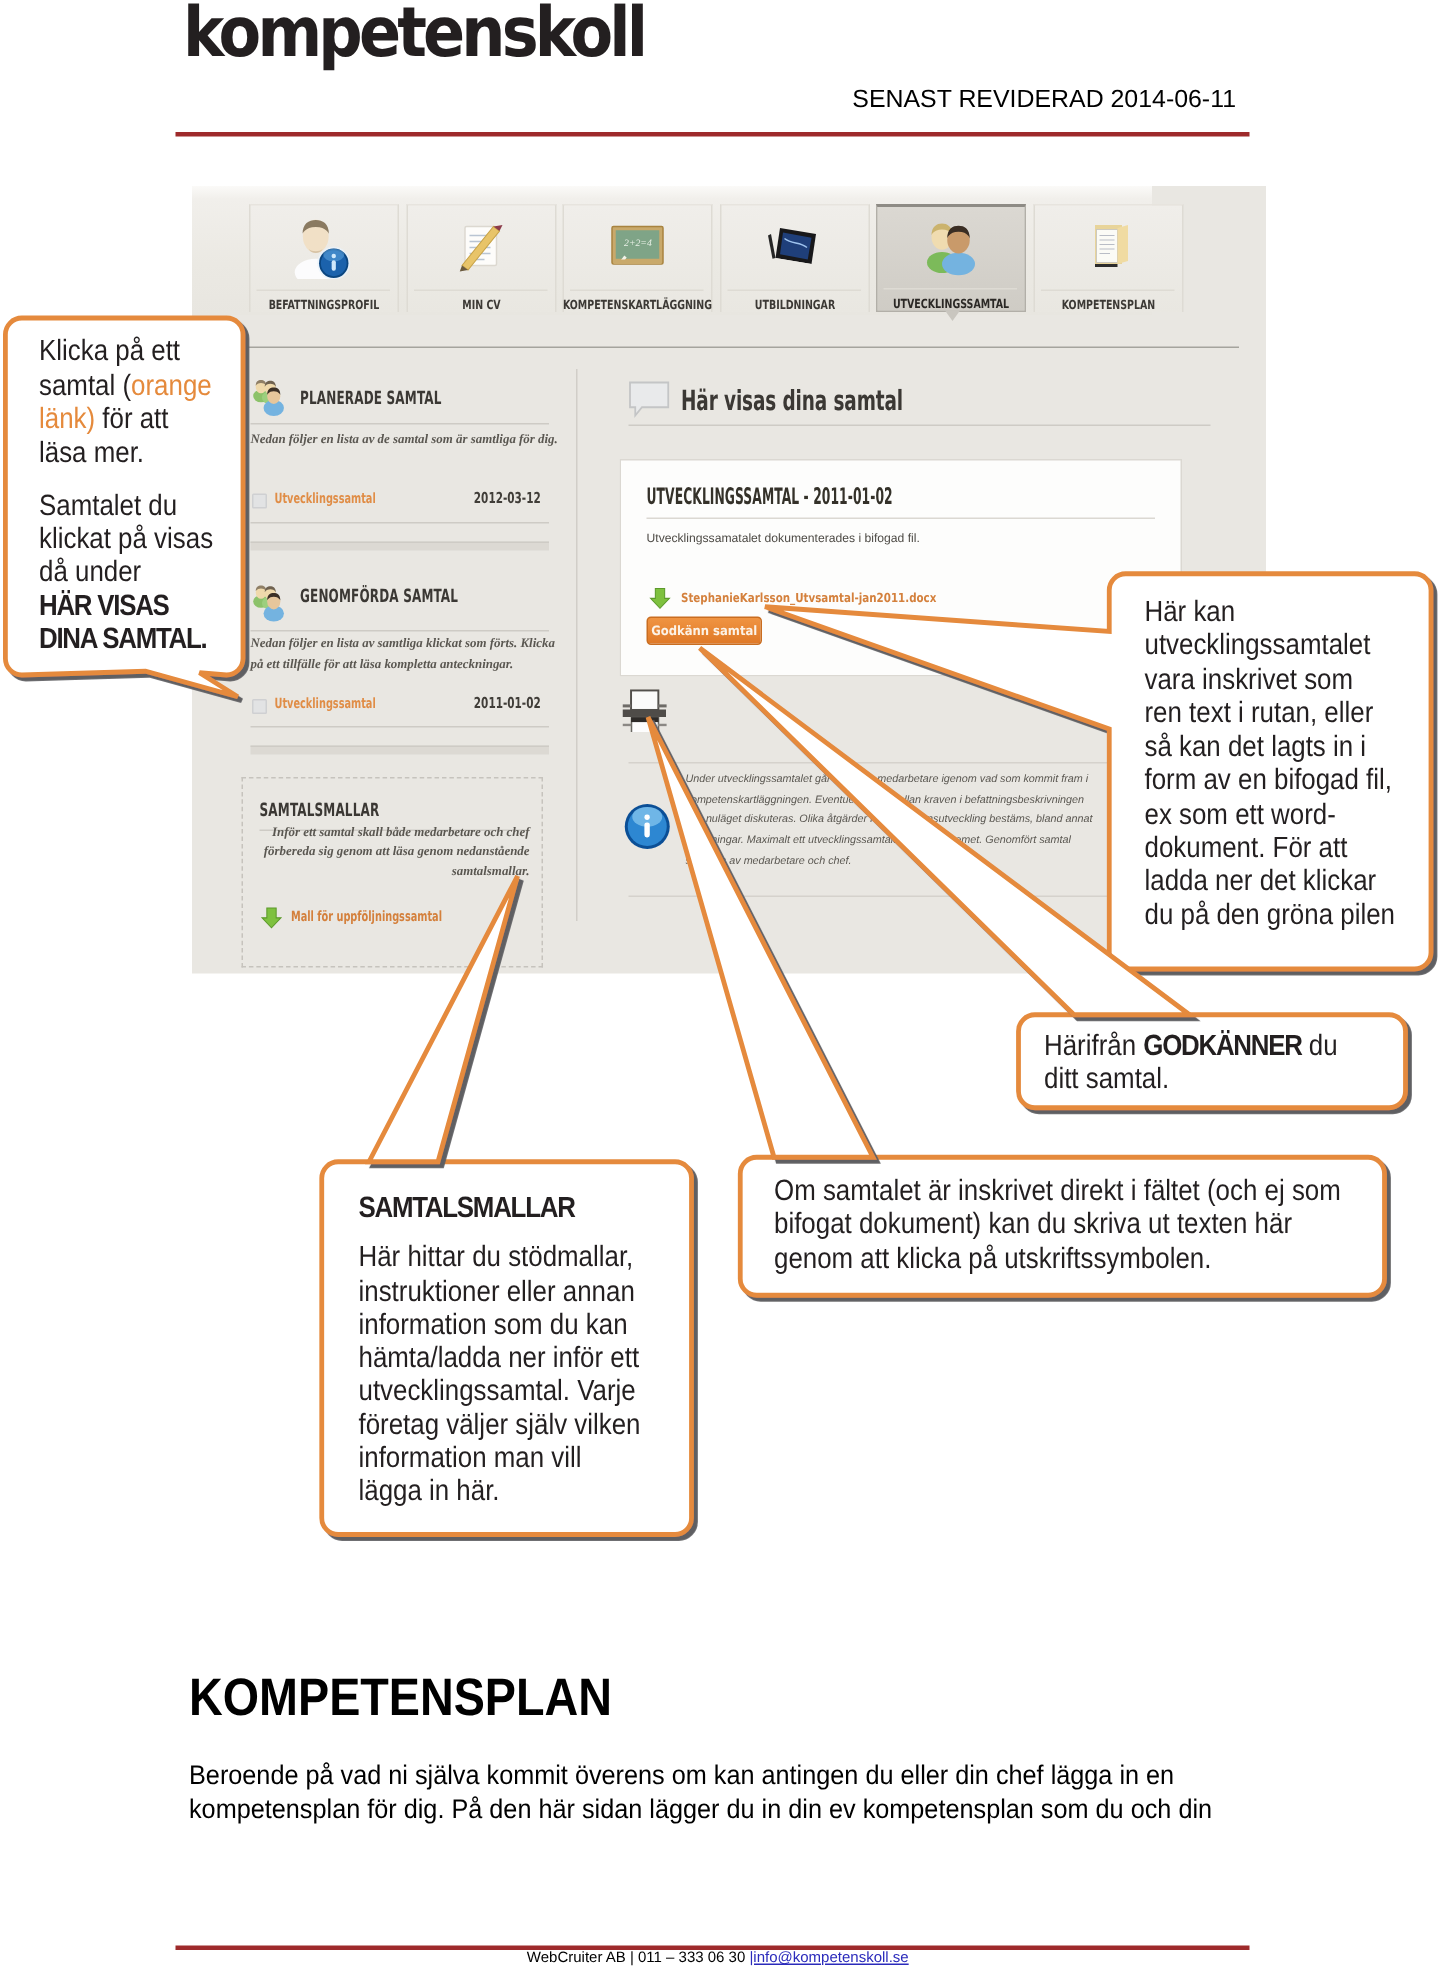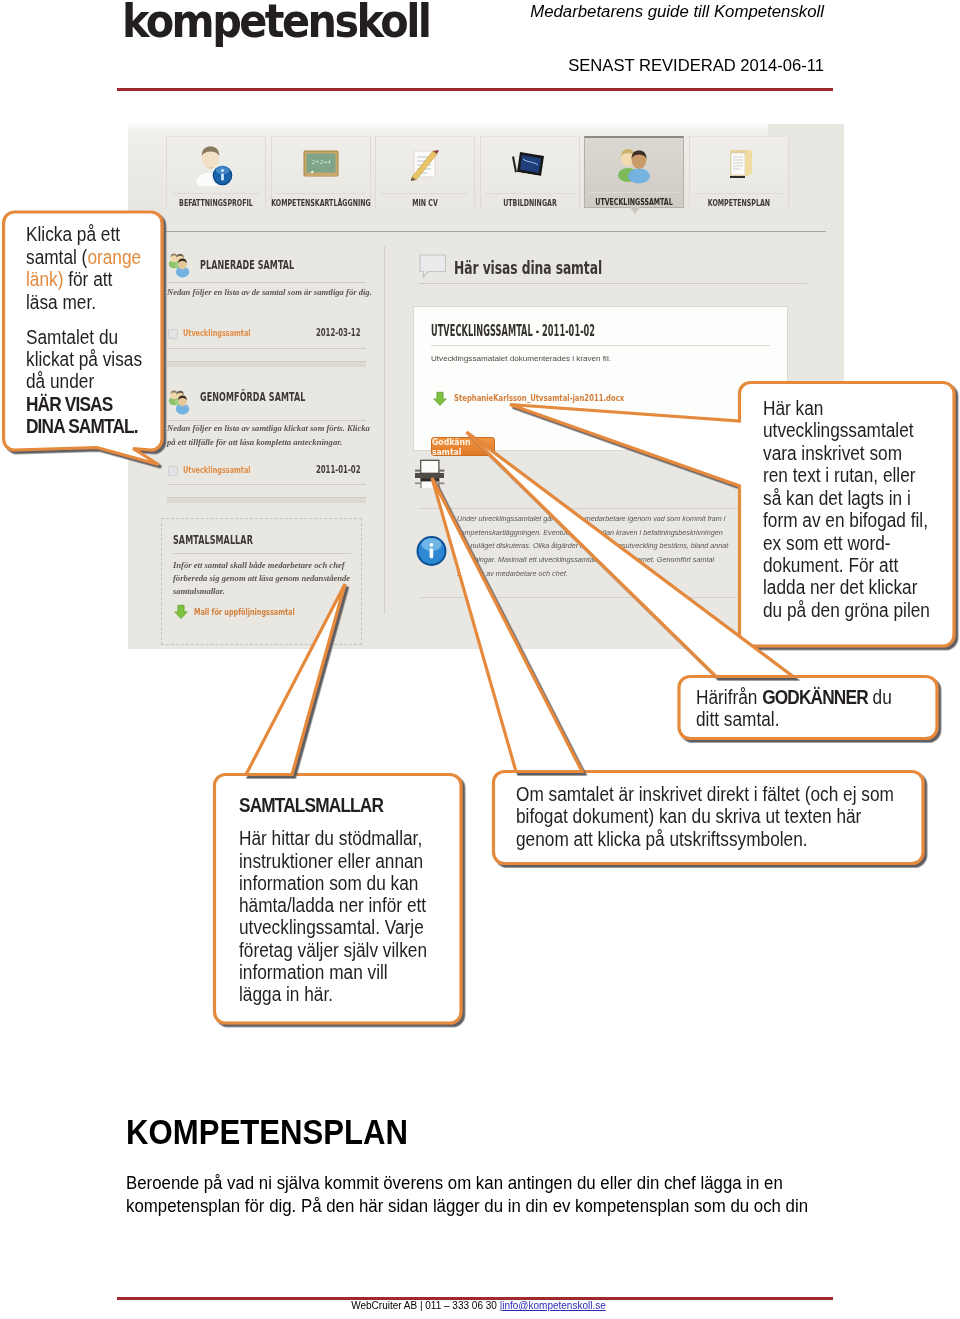--- a/index.html
+++ b/index.html
@@ -68,22 +68,22 @@
        font-family:"DejaVu Sans Condensed","DejaVu Sans",sans-serif;
        font-weight:700;font-size:10px;color:#403d38;
        transform:scaleX(0.775);transform-origin:0 0;}
   .lp-bar{position:absolute;left:39px;width:199px;height:5px;background:#dcd9d3;border-top:1px solid #cecbc5;}
   .lp-card{position:absolute;left:33px;top:394px;width:201px;height:127px;
        border:1px dashed #c6c3bd;box-sizing:border-box;}
   .lp-card-title{position:absolute;left:45px;top:409px;font-family:"DejaVu Sans Condensed","DejaVu Sans",sans-serif;
        font-weight:700;font-size:12.2px;letter-spacing:0.15px;color:#3b3834;white-space:nowrap;
        transform:scaleX(0.73);transform-origin:0 0;}
   .lp-card-rule{position:absolute;left:45px;top:429px;width:178px;height:1px;background:#cecbc5;}
-  .lp-card-text{position:absolute;left:45px;top:435px;width:180px;font-family:"Liberation Serif",serif;
-       font-style:italic;font-weight:700;font-size:8.6px;line-height:12.8px;color:#5a5751;}
+  .lp-card-text{position:absolute;left:45px;top:424px;width:180px;font-family:"Liberation Serif",serif;
+       font-style:italic;font-weight:700;font-size:8.6px;line-height:12.8px;color:#5a5751;text-align:right;}
   .lp-card-arrow{position:absolute;left:45px;top:480px;width:15px;height:15px;}
   .lp-card-link{position:absolute;left:66px;top:482px;font-family:"DejaVu Sans Condensed","DejaVu Sans",sans-serif;
        font-weight:700;font-size:9.4px;color:#d4803c;white-space:nowrap;
        transform:scaleX(0.77);transform-origin:0 0;}
 
   
   .rp-ico{position:absolute;left:291px;top:130px;width:28px;height:26px;}
   .rp-title{position:absolute;left:326px;top:132.5px;font-family:"DejaVu Sans Condensed","DejaVu Sans",sans-serif;
        font-weight:700;font-size:18.5px;letter-spacing:-0.1px;color:#3b3834;white-space:nowrap;
        transform:scaleX(0.739);transform-origin:0 0;}
@@ -93,21 +93,21 @@
   .rp-card-title{position:absolute;left:303px;top:197.5px;font-family:"DejaVu Sans Condensed","DejaVu Sans",sans-serif;
        font-weight:700;font-size:15.2px;letter-spacing:0.1px;color:#343129;white-space:nowrap;
        transform:scaleX(0.60);transform-origin:0 0;}
   .rp-card-rule{position:absolute;left:303px;top:221px;width:339px;height:1px;background:#dbd8d2;}
   .rp-card-text{position:absolute;left:303px;top:230px;font-family:"Liberation Sans",sans-serif;
        font-size:8.1px;color:#4d4a45;white-space:nowrap;}
   .rp-arrow{position:absolute;left:304px;top:267px;width:16px;height:16px;}
   .rp-att-link{position:absolute;left:326px;top:269px;font-family:"DejaVu Sans Condensed","DejaVu Sans",sans-serif;
        font-weight:700;font-size:8.35px;color:#d4803c;white-space:nowrap;
        transform:scaleX(0.915);transform-origin:0 0;}
-  .rp-btn{position:absolute;left:303px;top:313px;width:64px;height:19px;
+  .rp-btn{position:absolute;left:303px;top:287px;width:77px;height:19px;
        background:linear-gradient(to bottom,#f09442,#df7927);
        border:1px solid #c96d20;border-radius:3px;box-sizing:border-box;
        display:flex;align-items:center;justify-content:center;
        font-family:"DejaVu Sans Condensed","DejaVu Sans",sans-serif;font-weight:700;font-size:8.6px;color:#fcf2e6;}
   .rp-print{position:absolute;left:287px;top:332px;width:30px;height:36px;}
   .rp-rule3{position:absolute;left:291px;top:384px;width:388px;height:1px;background:#d5d2cc;}
   .rp-info-ico{position:absolute;left:288px;top:411px;width:31px;height:32px;}
   .rp-info-text{position:absolute;left:329px;top:388px;width:274px;font-family:"Liberation Sans",sans-serif;
        font-style:italic;font-size:7.2px;line-height:13.65px;color:#5a5751;}
   .rp-rule4{position:absolute;left:291px;top:473px;width:388px;height:1px;background:#d5d2cc;}
@@ -133,21 +133,20 @@
   .sec-para{position:absolute;left:126px;top:1171.5px;width:762px;font-family:"Liberation Sans",sans-serif;
           font-size:18px;line-height:23.2px;color:#000;
           transform:scaleX(0.935);transform-origin:0 0;}
 </style>
 </head>
 <body>
 
 <div class="page">
 
   <div class="logo">kompetenskoll</div>
-  <div class="guide-title">Medarbetarens guide till Kompetenskoll</div>
   <div class="hdr-line3">SENAST REVIDERAD 2014-06-11</div>
   <div class="hdr-rule"></div>
 
   <div class="shot">
     <div class="shot-navbar">
       <div class="shot-tabs">
 
         <div class="tab">
           <div class="tab-icon">
             <svg width="46" height="46" viewBox="1.5 -1.5 46 46">
@@ -158,54 +157,54 @@
               <circle cx="31" cy="34" r="11" fill="#e9f3fb" opacity="0.8"></circle>
               <circle cx="31" cy="34" r="9.8" fill="#0b4680"></circle>
               <circle cx="31" cy="34" r="8.6" fill="#1b62ac"></circle>
               <ellipse cx="31" cy="28.5" rx="7" ry="4.2" fill="#5fa6e0" opacity="0.55"></ellipse>
               <rect x="29.6" y="27.6" width="2.8" height="3" rx="1.3" fill="#cfe8fb"></rect>
               <rect x="29.6" y="32" width="2.8" height="7" rx="1.3" fill="#cfe8fb"></rect>
             </svg>
           </div>
           <div class="tab-sep"></div>
           <div class="tab-lbl">BEFATTNINGSPROFIL</div>
-        </div>
-
-        <div class="tab">
-          <div class="tab-icon">
-            <svg width="40" height="40" viewBox="0 0 40 40">
-              <rect x="3" y="8" width="34" height="25" rx="1" fill="#c9a96b" stroke="#a8833f"></rect>
-              <rect x="5.5" y="10.5" width="29" height="19" fill="#7fa487"></rect>
-              <text x="11" y="21" font-family="Liberation Serif, serif" font-size="6.5" fill="#e8f0e6" font-style="italic">2+2=4</text>
-              <path d="M12 28 L9 32" stroke="#f2f2e8" stroke-width="2"></path>
-              <rect x="4" y="30" width="32" height="3" fill="#c9a96b"></rect>
-            </svg>
-          </div>
-          <div class="tab-sep"></div>
-          <div class="tab-lbl">KOMPETENSKARTLÄGGNING</div>
         </div>
 
         <div class="tab">
           <div class="tab-icon">
             <svg width="40" height="40" viewBox="0 0 40 40">
               <rect x="9" y="8" width="21" height="26" rx="1" fill="#fdfcfa" stroke="#dcd8d0"></rect>
               <g stroke="#b9c4d2" stroke-width="1">
                 <line x1="12" y1="14" x2="26" y2="14"></line>
                   <line x1="12" y1="18" x2="26" y2="18"></line>
                 <line x1="12" y1="22" x2="26" y2="22"></line>
                   <line x1="12" y1="26" x2="26" y2="26"></line>
                 <line x1="12" y1="30" x2="22" y2="30"></line>
               </g>
               <path d="M7 34 L28 8 L32 11 L11 37 Z" fill="#e8c469" stroke="#c8a347" stroke-width="0.7"></path>
               <path d="M28 8 L32 11 L34 7 Z" fill="#8c3b4a"></path>
               <path d="M7 34 L11 37 L5.5 38 Z" fill="#6b5a3e"></path>
             </svg>
           </div>
           <div class="tab-sep"></div>
           <div class="tab-lbl">MIN CV</div>
+        </div>
+
+        <div class="tab">
+          <div class="tab-icon">
+            <svg width="40" height="40" viewBox="0 0 40 40">
+              <rect x="3" y="8" width="34" height="25" rx="1" fill="#c9a96b" stroke="#a8833f"></rect>
+              <rect x="5.5" y="10.5" width="29" height="19" fill="#7fa487"></rect>
+              <text x="11" y="21" font-family="Liberation Serif, serif" font-size="6.5" fill="#e8f0e6" font-style="italic">2+2=4</text>
+              <path d="M12 28 L9 32" stroke="#f2f2e8" stroke-width="2"></path>
+              <rect x="4" y="30" width="32" height="3" fill="#c9a96b"></rect>
+            </svg>
+          </div>
+          <div class="tab-sep"></div>
+          <div class="tab-lbl">KOMPETENSKARTLÄGGNING</div>
         </div>
 
         <div class="tab">
           <div class="tab-icon">
             <svg width="40" height="40" viewBox="0 0 40 40">
               <path d="M10 9 L34 13 L31 33 L7 29 Z" fill="#18181a"></path>
               <path d="M12 12 L31 15.5 L28.5 30 L10 26.5 Z" fill="#1f3f7a"></path>
               <path d="M13 16 C18 20 23 18 28 22" stroke="#9fc4ef" stroke-width="1" fill="none"></path>
               <path d="M7 29 L31 33 L30.5 35.5 L7 31.5 Z" fill="#eceae5"></path>
               <path d="M4 13 L7 29 L5 29.5 L2 14 Z" fill="#262626"></path>
@@ -310,21 +309,21 @@
       <div class="rp-ico">
         <svg width="28" height="26" viewBox="0 0 28 26">
           <path d="M1 1h25.5v16.5H9l-4.5 5.5v-5.5H1z" fill="#e9eaeb" stroke="#c4c5c6" stroke-width="1.2"></path>
         </svg>
       </div>
       <div class="rp-title">Här visas dina samtal</div>
       <div class="rp-rule"></div>
       <div class="rp-card"></div>
       <div class="rp-card-title">UTVECKLINGSSAMTAL - 2011-01-02</div>
       <div class="rp-card-rule"></div>
-      <div class="rp-card-text">Utvecklingssamatalet dokumenterades i kraven fil.</div>
+      <div class="rp-card-text">Utvecklingssamatalet dokumenterades i bifogad fil.</div>
       <div class="rp-arrow"><svg width="16" height="16" viewBox="0 0 16 16">
               <path d="M4.9 1.3h6.2v6.6h3.2L8 14.5 1.7 7.9h3.2z" fill="#7ec13f" stroke="#5c9a2b" stroke-width="0.7"></path>
             </svg></div>
       <div class="rp-att-link">StephanieKarlsson_Utvsamtal-jan2011.docx</div>
       <div class="rp-btn">Godkänn samtal</div>
       <div class="rp-print">
         <svg width="30" height="32" viewBox="0 0 30 32">
           <rect x="5.7" y="4.3" width="18.2" height="13" fill="#fbfbfa" stroke="#53504c" stroke-width="1.3"></rect>
           <rect x="0" y="17" width="29" height="5" fill="#4f4c48"></rect>
           <rect x="0" y="13.6" width="5.8" height="2" fill="#6e6b67"></rect>

